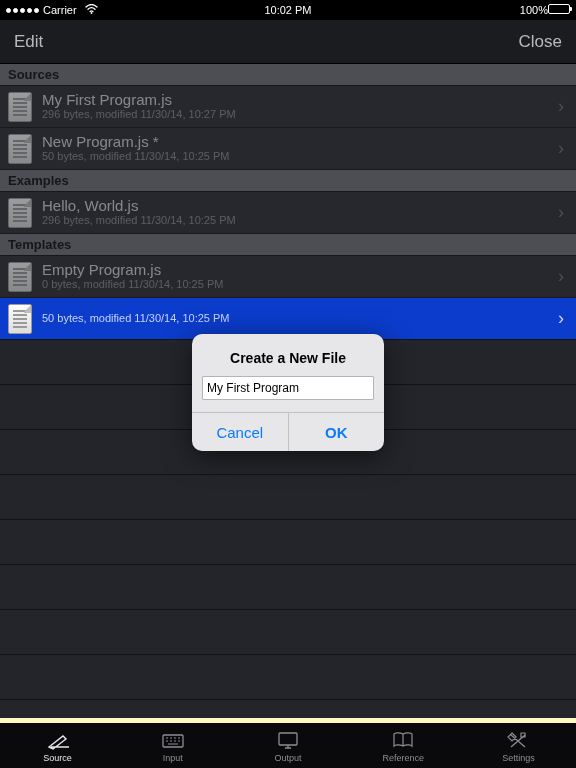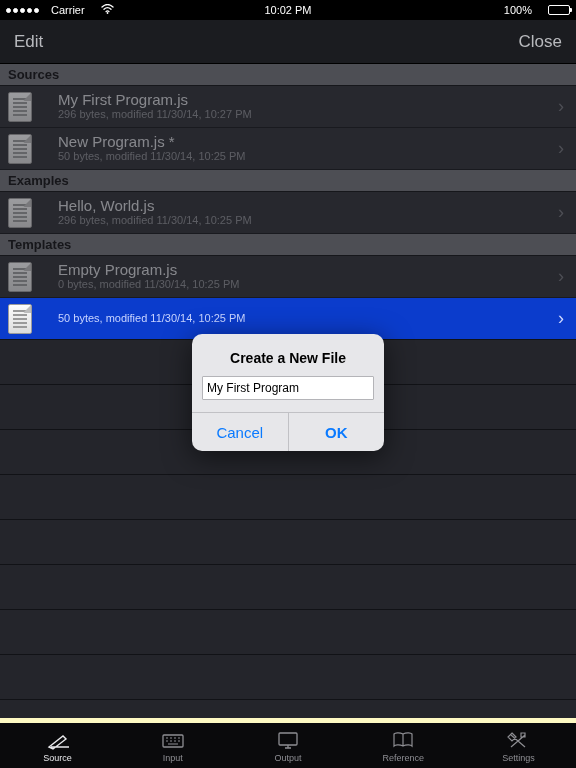--- a/index.html
+++ b/index.html
@@ -4,27 +4,27 @@
 <style>
   * { margin: 0; padding: 0; box-sizing: border-box; font-family: -apple-system, "Helvetica Neue", Helvetica, Arial, sans-serif; }
   html, body { width: 576px; height: 768px; overflow: hidden; background: #000; }
 
   
   .status-bar {
     height: 20px; width: 100%; background: #000; color: #fff;
     display: flex; align-items: center; font-size: 11px; padding: 0 6px;
     position: relative;
   }
-  .status-left { display: flex; align-items: center; gap: 12px; }
+  .status-left { display: flex; align-items: center; gap: 4px; }
   .signal-dots { display: flex; gap: 2px; }
   .signal-dots span { width: 5px; height: 5px; border-radius: 50%; border: 1px solid #fff; }
   .signal-dots span.on { background: #fff; }
   .wifi-icon { margin-left: 4px; }
   .status-center { position: absolute; left: 50%; transform: translateX(-50%); }
-  .status-right { margin-left: auto; display: flex; align-items: center; gap: 16px; }
+  .status-right { margin-left: auto; display: flex; align-items: flex-start; gap: 0; }
   .battery { width: 22px; height: 10px; border: 1px solid #fff; border-radius: 2px; position: relative; }
   .battery::after { content: ""; position: absolute; right: -3px; top: 2px; width: 2px; height: 4px; background: #fff; border-radius: 0 1px 1px 0; }
   .battery .fill { background: #fff; height: 100%; width: 100%; border-radius: 1px; }
 
   
   .nav-bar {
     height: 44px; width: 100%; background: #1b1c20;
     display: flex; align-items: center; justify-content: space-between;
     padding: 0 14px; color: #b8b9bd; font-size: 17px;
     border-bottom: 1px solid #000;
@@ -32,21 +32,21 @@
   }
   .nav-btn { color: #b8b9bd; cursor: pointer; }
 
   
   .list { background: #24252b; height: calc(768px - 20px - 44px - 50px); overflow: hidden; }
   .section-header {
     background: #4d4e54; color: #16161a; font-size: 13px; font-weight: 600;
     padding: 3px 8px; border-bottom: 1px solid #16171b;
   }
   .row {
-    display: flex; align-items: center; gap: 26px;
+    display: flex; align-items: center; gap: 10px;
     padding: 4px 12px 4px 8px; border-bottom: 1px solid #111216;
     background: #2b2c32; position: relative; height: 42px;
   }
   .row.selected { background: #0b3ccc; }
   .row.dimmed { opacity: 0.55; }
   .file-icon {
     width: 24px; height: 30px; background: linear-gradient(#fdfdfd,#dcdcdc);
     border: 1px solid #9c9c9c; border-radius: 2px; position: relative; flex-shrink: 0;
   }
   .file-icon::before {

